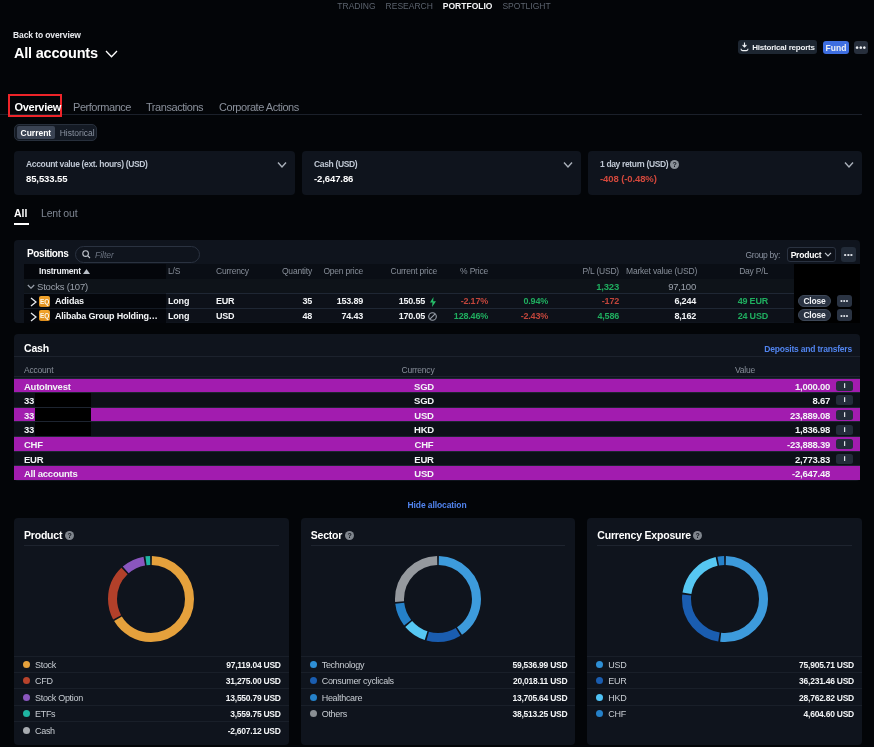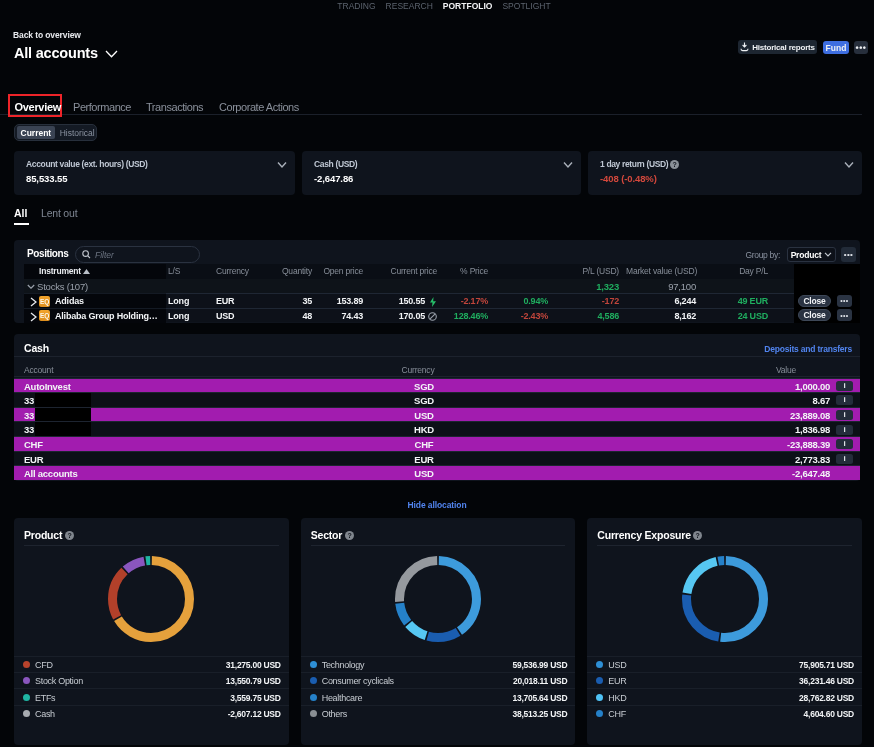--- a/index.html
+++ b/index.html
@@ -234,21 +234,21 @@
 .llab { position:absolute; left:21px; top:3.5px; font-size:9px; color:#c7ccd2; letter-spacing:-0.3px; }
 .lval { position:absolute; right:8px; top:3.5px; font-size:8.5px; font-weight:bold; color:#f2f4f6; letter-spacing:-0.25px; }
 </style>
 <div class="panel" id="cash">
   <div class="cashtitle">Cash</div>
   <div class="deplink">Deposits and transfers</div>
   <div class="csep"></div>
   <div class="chead">
     <span style="position:absolute;left:10px;top:2px;">Account</span>
     <span style="position:absolute;left:364px;width:80px;top:2px;text-align:center;">Currency</span>
-    <span style="position:absolute;left:612px;width:170px;top:2px;text-align:right;">Value</span>
+    <span style="position:absolute;left:646px;width:170px;top:2px;text-align:center;">Value</span>
   </div>
 <div class="crow d" style="top:43.6px;">
       <span class="cacc">AutoInvest</span>
       <span class="ccur">SGD</span>
       <span class="cval">1,000.00</span>
       <div class="ibtn">i</div>
     </div>
     <div class="crow l" style="top:58.2px;">
       <span class="cacc">33</span>
       <div class="redact" style="width:56px;"></div>
@@ -296,20 +296,25 @@
       </svg></div>
     <div class="asep"></div>
     <svg width="100" height="100" viewBox="0 0 100 100" style="position:absolute;left:50%;top:31px;margin-left:-50px;">
       <circle cx="50" cy="50" r="38.5" fill="none" stroke="#e5a13c" stroke-width="9" pathLength="360" stroke-dasharray="237.79 360" stroke-dashoffset="-1.25" transform="rotate(-90 50 50)"></circle>
       <circle cx="50" cy="50" r="38.5" fill="none" stroke="#b2402a" stroke-width="9" pathLength="360" stroke-dasharray="74.88 360" stroke-dashoffset="-241.54" transform="rotate(-90 50 50)"></circle>
       <circle cx="50" cy="50" r="38.5" fill="none" stroke="#8a56be" stroke-width="9" pathLength="360" stroke-dasharray="31.03 360" stroke-dashoffset="-318.92" transform="rotate(-90 50 50)"></circle>
       <circle cx="50" cy="50" r="38.5" fill="none" stroke="#1fb5a3" stroke-width="9" pathLength="360" stroke-dasharray="6.31 360" stroke-dashoffset="-352.44" transform="rotate(-90 50 50)"></circle>
     </svg>
     <div class="legend">
       <div class="lrow">
+        <span class="ldot" style="background:#e5a13c"></span>
+        <span class="llab">Stock</span>
+        <span class="lval">97,119.04 USD</span>
+      </div>
+      <div class="lrow">
         <span class="ldot" style="background:#b8432c"></span>
         <span class="llab">CFD</span>
         <span class="lval">31,275.00 USD</span>
       </div>
       <div class="lrow">
         <span class="ldot" style="background:#8a56be"></span>
         <span class="llab">Stock Option</span>
         <span class="lval">13,550.79 USD</span>
       </div>
       <div class="lrow">

